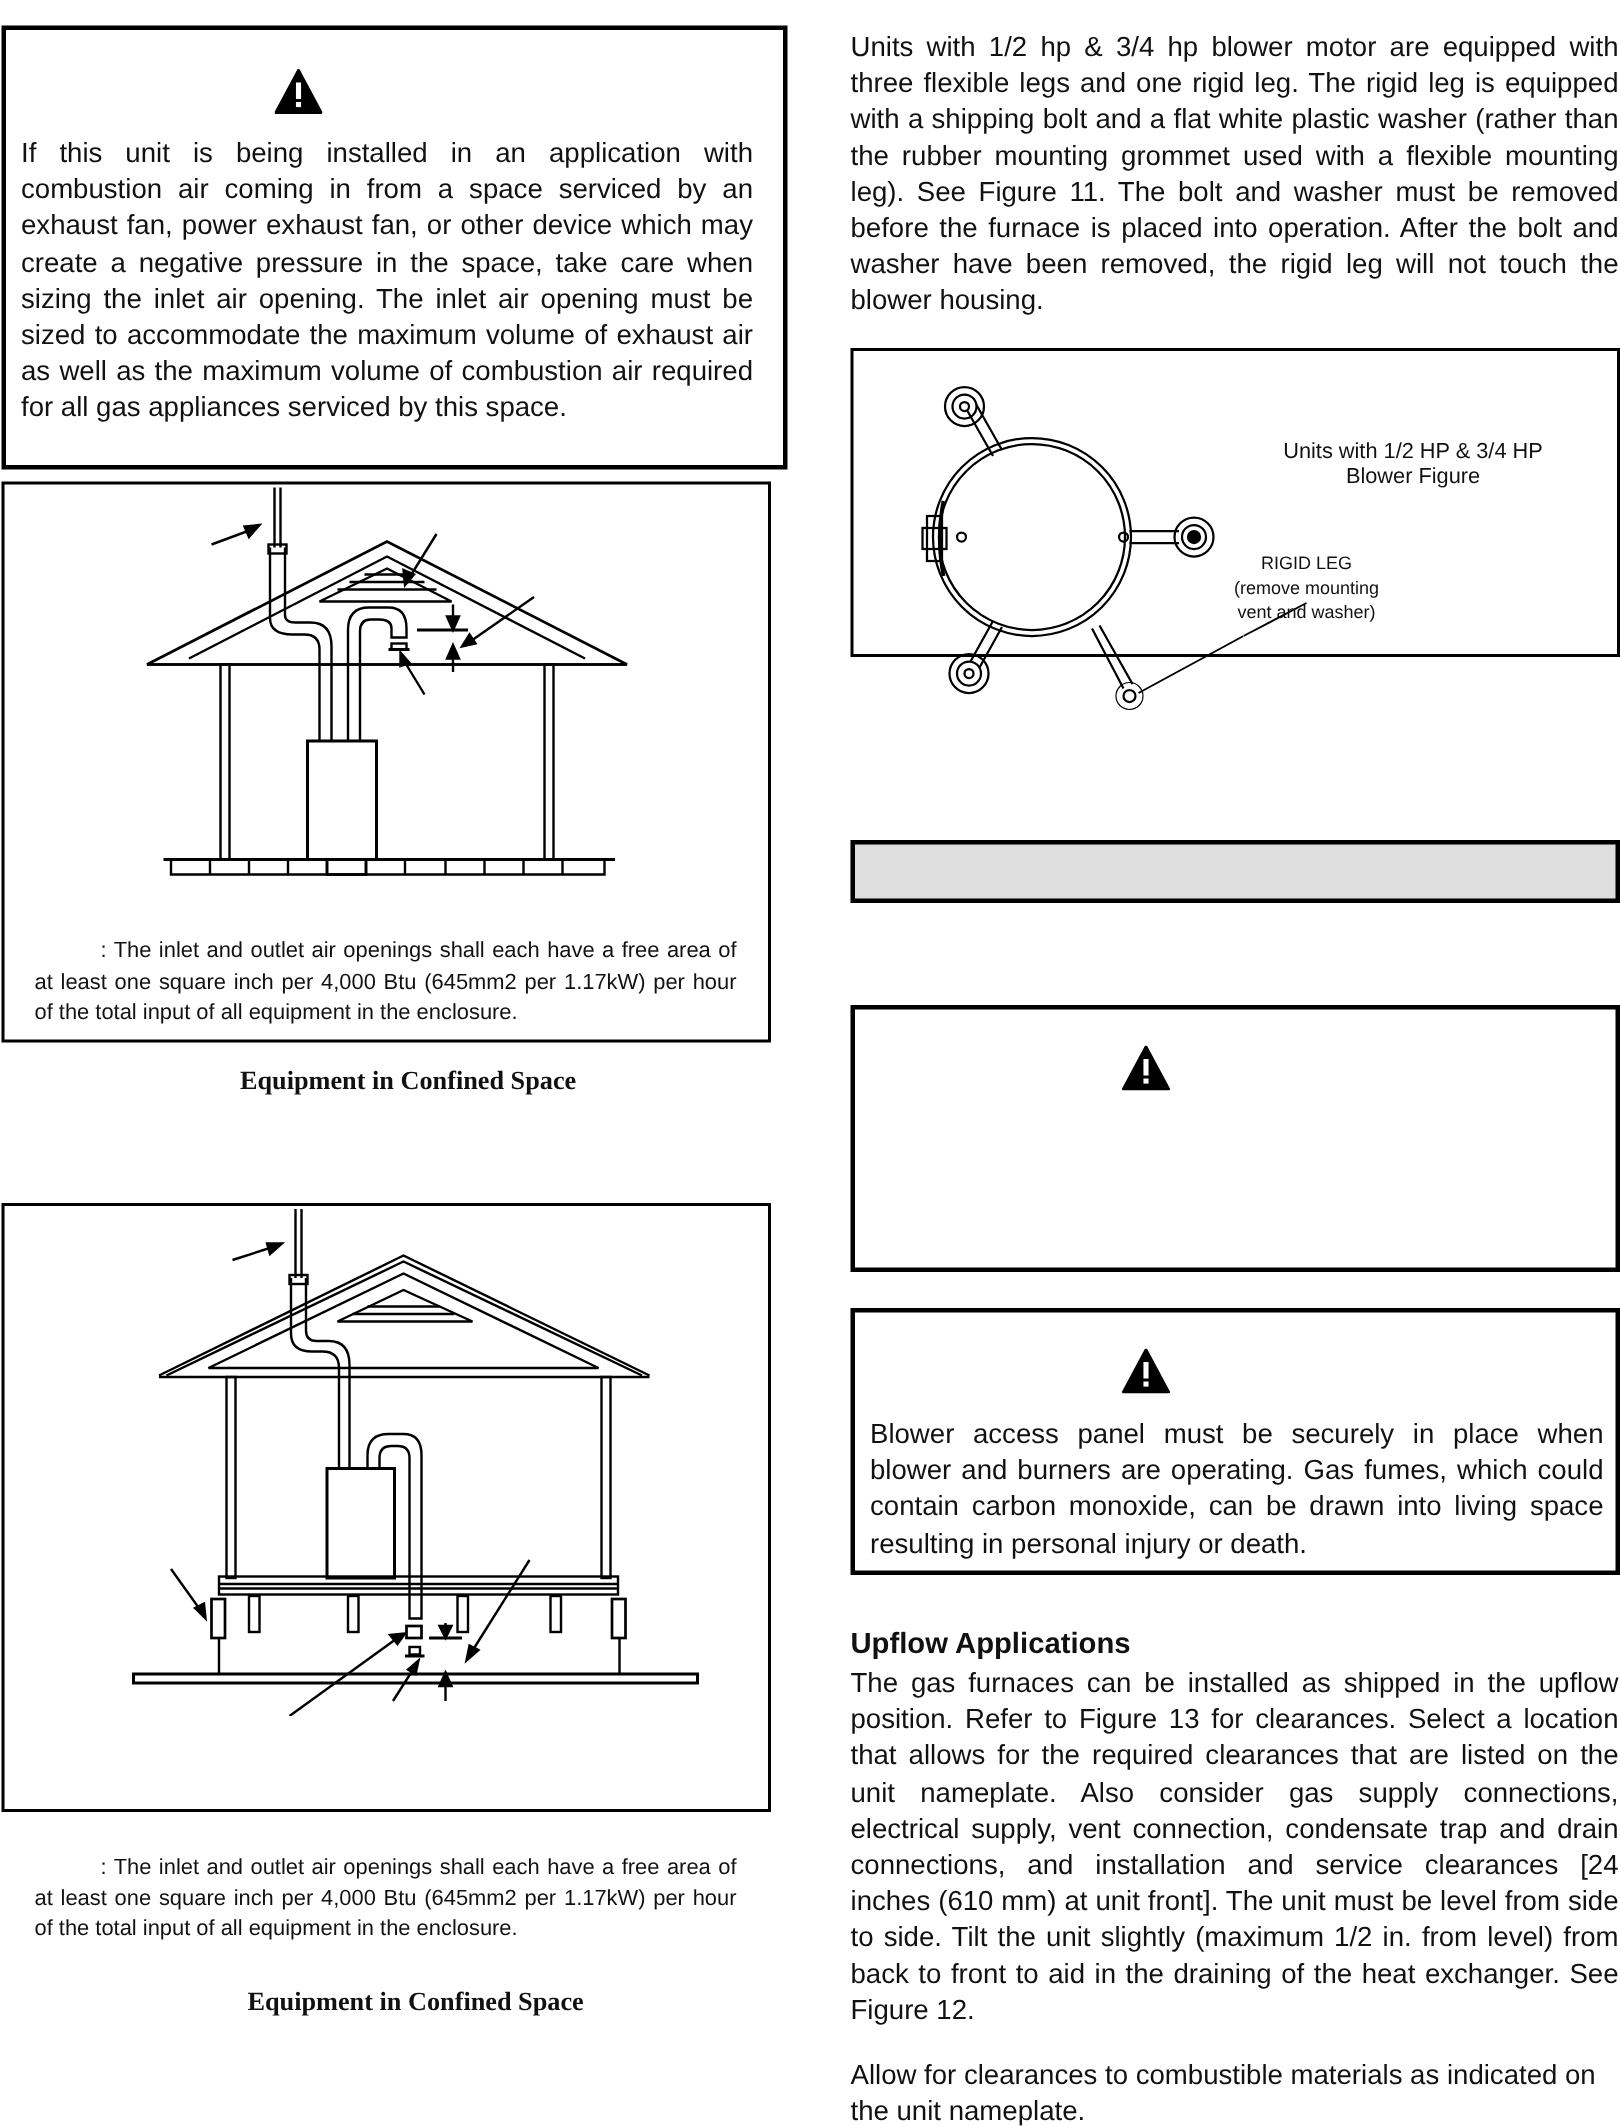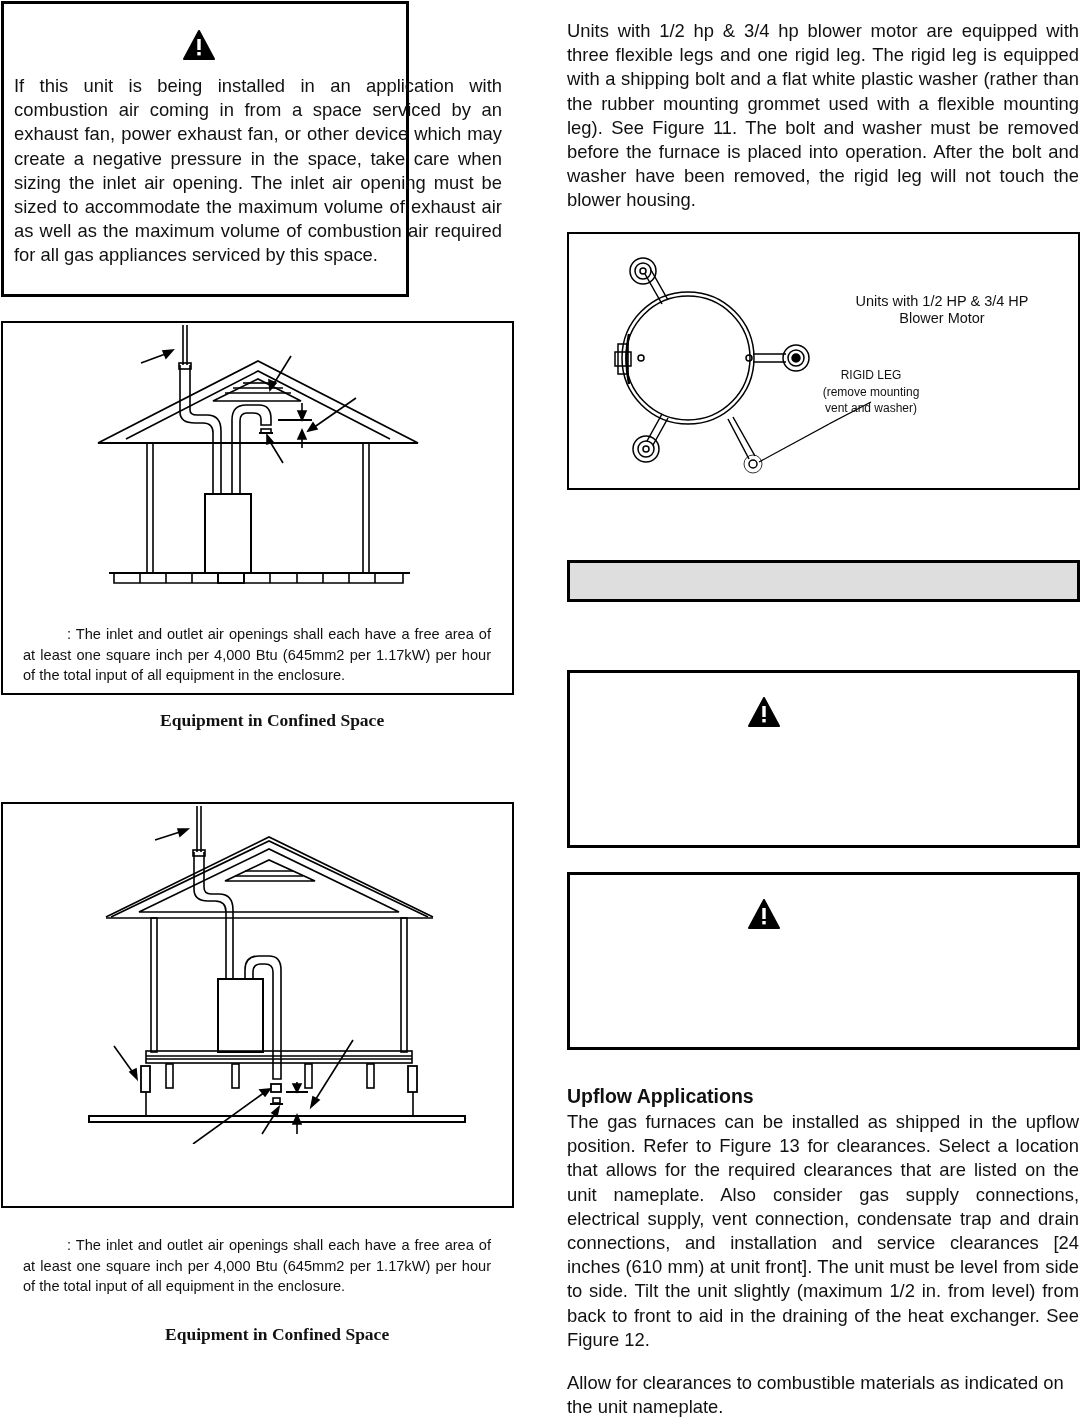--- a/index.html
+++ b/index.html
@@ -11,21 +11,21 @@
   .warn-text { font-size: 18.4px; line-height: 24.2px; }
   .body-text { font-size: 18.4px; line-height: 24.2px; }
   .note-text { font-size: 14.6px; line-height: 20.5px; }
   .caption { font-weight: bold; font-size: 17.5px; font-family: Liberation Serif, serif; }
   .fig-label { font-size: 14.5px; line-height: 17px; text-align: center; }
   svg { display: block; }
 </style>
 </head>
 <body>
 
-<div class="box" data-name="warning-box-negative-pressure" style="left:1px; top:1px; width:408px; height:296px;">
+<div class="box" data-name="warning-box-negative-pressure" style="left:1px; top:17px; width:524px; height:296px;">
   <svg class="abs" data-name="warning-triangle-icon" style="left:179px; top:26px;" width="32" height="30" viewBox="0 0 32 30">
     <path d="M16 1 L31 29 L1 29 Z" fill="#000" stroke="#000" stroke-linejoin="round" stroke-width="2"></path>
     <rect x="14.3" y="9" width="3.4" height="11" fill="#fff"></rect>
     <rect x="14.3" y="22" width="3.4" height="3.4" fill="#fff"></rect>
   </svg>
   <div class="abs warn-text justify" data-name="warning-text" style="left:10px; top:70px; width:488px;">If this unit is being installed in an application with combustion air coming in from a space serviced by an exhaust fan, power exhaust fan, or other device which may create a negative pressure in the space, take care when sizing the inlet air opening. The inlet air opening must be sized to accommodate the maximum volume of exhaust air as well as the maximum volume of combustion air required for all gas appliances serviced by this space.</div>
 </div>
 
 <div class="box" data-name="figure-confined-space-attic" style="left:1px; top:321px; width:513px; height:374px; border-width:2px;">
   <svg class="abs" data-name="attic-vent-diagram" style="left:0; top:0;" width="509" height="270" viewBox="0 0 509 270">
@@ -157,21 +157,21 @@
 </div>
 <div class="abs caption" data-name="figure-caption" style="left:165px; top:1324px;">Equipment in Confined Space</div>
 
 <style>
   [data-name="figure-confined-space-crawlspace"] [data-name="figure-note"] { top: 430px; }
   [data-name="figure-confined-space-crawlspace"] { height: 407px; }
 </style>
 
 <div class="abs body-text justify" data-name="blower-legs-paragraph" style="left:567px; top:19px; width:512px;">Units with 1/2 hp &amp; 3/4 hp blower motor are equipped with three flexible legs and one rigid leg. The rigid leg is equipped with a shipping bolt and a flat white plastic washer (rather than the rubber mounting grommet used with a flexible mounting leg). See Figure 11. The bolt and washer must be removed before the furnace is placed into operation. After the bolt and washer have been removed, the rigid leg will not touch the blower housing.</div>
 
-<div class="box" data-name="figure-blower-motor-legs" style="left:567px; top:232px; width:513px; height:258px; border-width:2px;">
+<div class="box" data-name="figure-blower-motor-legs" style="left:567px; top:232px; width:513px; height:206px; border-width:2px;">
   <svg class="abs" data-name="blower-motor-diagram" style="left:0; top:0;" width="260" height="254" viewBox="0 0 260 254">
     <g fill="none" stroke="#000" stroke-width="1.5">
       <circle cx="119" cy="124" r="66"></circle>
       <circle cx="119" cy="124" r="62"></circle>
 
       <rect x="49" y="110" width="10" height="30"></rect>
       <rect x="46" y="118" width="16" height="14"></rect>
       <path d="M60 100 Q55 124 60 150" stroke-width="2.5"></path>
       <circle cx="72" cy="124" r="3"></circle>
       <circle cx="180" cy="124" r="3"></circle>
@@ -195,21 +195,21 @@
       <circle cx="184" cy="230" r="9" stroke-width="0.8"></circle>
       <circle cx="184" cy="230" r="4"></circle>
       <line x1="190" y1="228" x2="260" y2="190" stroke-width="1.3"></line>
     </g>
   </svg>
   <svg class="abs" style="left:260px; top:0;" width="50" height="254" viewBox="0 0 50 254" data-name="leader-line">
     <line x1="0" y1="190" x2="42" y2="168" stroke="#000" stroke-width="1.3"></line>
   </svg>
   <div class="abs fig-label" data-name="figure-label-units" style="left:270px; top:59px; width:206px;">
     <div data-name="label-line">Units with 1/2 HP &amp; 3/4 HP</div>
-    <div data-name="label-line">Blower Motor</div>
+    <div data-name="label-line">Blower Figure</div>
   </div>
   <div class="abs fig-label" data-name="rigid-leg-label" style="left:242px; top:133px; width:120px; font-size:12px; line-height:16.5px;">
     <div data-name="label-line">RIGID LEG</div>
     <div data-name="label-line">(remove mounting</div>
     <div data-name="label-line">vent and washer)</div>
   </div>
 </div>
 
 <div class="box" data-name="section-banner" style="left:567px; top:560px; width:513px; height:42px; background:#dedede;">
   <span data-name="banner-text"></span>
@@ -222,17 +222,18 @@
     <rect x="14.3" y="22" width="3.4" height="3.4" fill="#fff"></rect>
   </svg>
 </div>
 
 <div class="box" data-name="warning-box-blower-panel" style="left:567px; top:872px; width:513px; height:178px;">
   <svg class="abs" data-name="warning-triangle-icon" style="left:178px; top:24px;" width="32" height="30" viewBox="0 0 32 30">
     <path d="M16 1 L31 29 L1 29 Z" fill="#000" stroke="#000" stroke-linejoin="round" stroke-width="2"></path>
     <rect x="14.3" y="9" width="3.4" height="11" fill="#fff"></rect>
     <rect x="14.3" y="22" width="3.4" height="3.4" fill="#fff"></rect>
   </svg>
+  <div class="abs warn-text justify" data-name="warning-text" style="left:10px; top:69px; width:489px;">Blower access panel must be securely in place when blower and burners are operating. Gas fumes, which could contain carbon monoxide, can be drawn into living space resulting in personal injury or death.</div>
 </div>
 
 <div class="abs" data-name="upflow-heading" style="left:567px; top:1085px; font-weight:bold; font-size:19.5px;">Upflow Applications</div>
 <div class="abs body-text justify" data-name="upflow-paragraph" style="left:567px; top:1110px; width:512px;">The gas furnaces can be installed as shipped in the upflow position. Refer to Figure 13 for clearances. Select a location that allows for the required clearances that are listed on the unit nameplate. Also consider gas supply connections, electrical supply, vent connection, condensate trap and drain connections, and installation and service clearances [24 inches (610 mm) at unit front]. The unit must be level from side to side. Tilt the unit slightly (maximum 1/2 in. from level) from back to front to aid in the draining of the heat exchanger. See Figure 12.</div>
 <div class="abs body-text" data-name="clearances-paragraph" style="left:567px; top:1371px; width:512px;">Allow for clearances to combustible materials as indicated on the unit nameplate.</div>
 
 </body></html>

